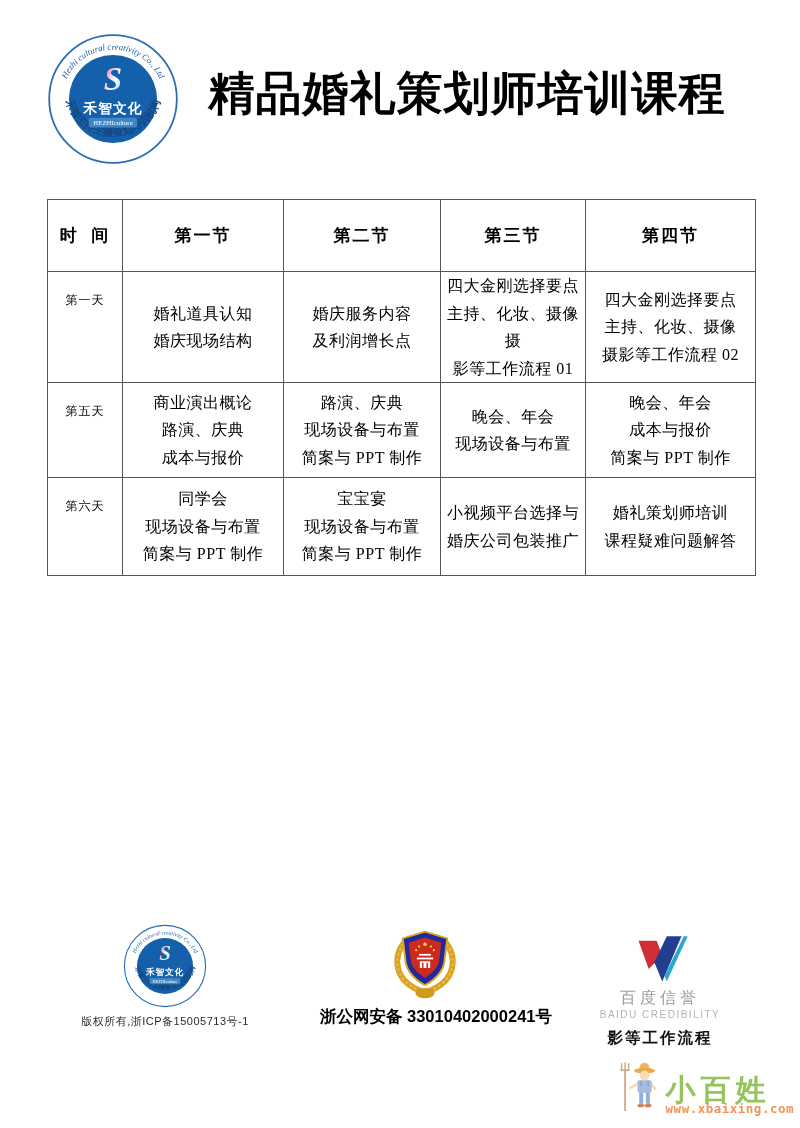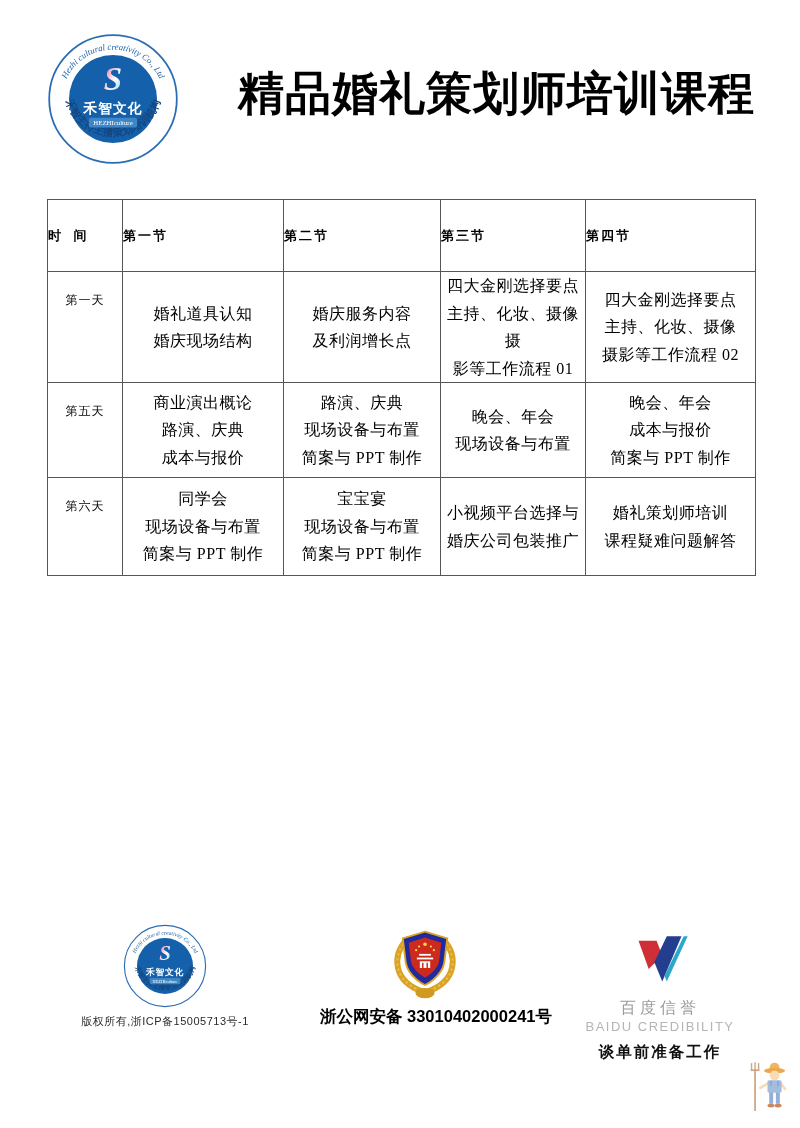--- a/index.html
+++ b/index.html
@@ -3,54 +3,54 @@
 <meta charset="utf-8">
 <style>
   html,body { margin:0; padding:0; background:#fff; }
   .page { position:relative; width:800px; height:1128px; background:#ffffff; overflow:hidden;
           font-family:"Liberation Serif", serif; color:#000; }
 
   
   .header { position:absolute; left:47px; top:28px; width:708px; height:142px;
             display:flex; align-items:center; }
   .logo-large svg { width:132px; height:132px; display:block; }
-  .page-title { flex:1; text-align:right; margin:-10px 0 0 0;
+  .page-title { flex:1; text-align:center; margin:-10px 0 0 0;
                 font-family:"Liberation Sans", sans-serif;
                 font-size:46px; font-weight:900; letter-spacing:1px; color:#000; }
 
   
   .course-table { position:absolute; left:47px; top:199px; width:708px;
                   border-collapse:collapse; table-layout:fixed; }
   .course-table th, .course-table td { border:1px solid #555; padding:0; }
   .course-table thead tr { height:72px; }
   .rrow-0 { height:96px; } .rrow-1 { height:96px; } .rrow-2 { height:97px; }
   .rrow-3 { height:92px; } .rrow-4 { height:95px; } .rrow-5 { height:98px; }
   .col-time { width:75px; } .col-s1 { width:161px; } .col-s2 { width:157px; }
   .col-s3 { width:145px; } .col-s4 { width:170px; }
-  .course-table th { font-size:13px; font-weight:bold; letter-spacing:2px;
-                     text-align:left; vertical-align:middle; white-space:pre; }
+  .course-table th { font-size:17px; font-weight:bold; letter-spacing:2px;
+                     text-align:center; vertical-align:middle; white-space:pre; }
   td.day-cell { vertical-align:top; text-align:center; padding-top:20px;
                 font-size:12px; letter-spacing:1px; }
   td.content-cell { vertical-align:middle; text-align:center; font-size:16px; }
   .cell-text { white-space:pre-line; line-height:1.72; letter-spacing:0.5px; }
 
   
   .footer-left   { position:absolute; left:58px;  top:924px; width:214px; text-align:center; }
   .footer-center { position:absolute; left:298px; top:928px; width:254px; text-align:right; }
   .footer-right  { position:absolute; left:578px; top:934px; width:164px; text-align:center; }
   .logo-small svg { width:84px; height:84px; display:block; margin:0 auto; }
   .copyright-text { margin-top:6px; font-family:"Liberation Sans", sans-serif;
                     font-size:11px; color:#2b2b2b; letter-spacing:0.5px; }
   .badge svg { width:82px; height:74px; display:block; margin:0 auto; }
   .police-record { margin-top:4px; font-family:"Liberation Sans", sans-serif;
                    font-weight:bold; font-size:16.5px; color:#000; }
   .baidu-v svg { width:58px; height:52px; display:block; margin:0 auto; }
   .baidu-brand { font-family:"Liberation Sans", sans-serif; font-size:16px;
-                 color:#9b9b9b; letter-spacing:4px; margin-top:12px; }
-  .baidu-brand-en { font-family:"Liberation Sans", sans-serif; font-size:13px;
+                 color:#9b9b9b; letter-spacing:4px; margin-top:2px; }
+  .baidu-brand-en { font-family:"Liberation Sans", sans-serif; font-size:10px;
                     color:#b5b5b5; letter-spacing:1.5px; }
   .baidu-cert { margin-top:8px; font-family:"Liberation Sans", sans-serif;
                 font-weight:bold; font-size:15.5px; color:#111; letter-spacing:2px; }
 
   
   .watermark { position:absolute; right:6px; top:1058px; display:flex;
                align-items:flex-end; opacity:0.92; }
   .farmer svg { width:46px; height:58px; display:block; }
   .wm-text { display:flex; flex-direction:column; align-items:flex-start; margin-left:2px; }
   .wm-name { font-family:"Liberation Sans", sans-serif; font-weight:bold;
@@ -234,21 +234,21 @@
   <div class="footer-right">
     <div class="baidu-v">
       <svg viewBox="0 0 100 92" xmlns="http://www.w3.org/2000/svg">
         <polygon points="12,12 44,12 54,38 30,62" fill="#cf2f36"></polygon>
         <polygon points="62,4 88,4 54,84 40,50" fill="#233e8f"></polygon>
         <polygon points="92,4 99,4 62,84 58,74" fill="#2ba7cb"></polygon>
       </svg>
     </div>
     <div class="baidu-brand">百度信誉</div>
     <div class="baidu-brand-en">BAIDU CREDIBILITY</div>
-    <div class="baidu-cert">谈单前准备工作</div>
+    <div class="baidu-cert">影等工作流程</div>
   </div>
 
   <div class="watermark">
     <div class="farmer">
       <svg viewBox="0 0 52 62" xmlns="http://www.w3.org/2000/svg">
         <line x1="8" y1="12" x2="8" y2="58" stroke="#c9a07a" stroke-width="2"></line>
         <line x1="4" y1="12" x2="4" y2="4" stroke="#c9a07a" stroke-width="1.6"></line>
         <line x1="8" y1="12" x2="8" y2="3" stroke="#c9a07a" stroke-width="1.6"></line>
         <line x1="12" y1="12" x2="12" y2="4" stroke="#c9a07a" stroke-width="1.6"></line>
         <line x1="3" y1="12" x2="13" y2="12" stroke="#c9a07a" stroke-width="2"></line>
@@ -259,15 +259,19 @@
         <line x1="36" y1="26" x2="42" y2="33" stroke="#fcd7b0" stroke-width="3" stroke-linecap="round"></line>
         <rect x="22" y="23.5" width="16" height="14" rx="2" fill="#9db8dd"></rect>
         <line x1="26" y1="24" x2="26" y2="30" stroke="#7d9cc8" stroke-width="1.6"></line>
         <line x1="34" y1="24" x2="34" y2="30" stroke="#7d9cc8" stroke-width="1.6"></line>
         <rect x="24" y="37" width="4.5" height="13" fill="#8aa8d4"></rect>
         <rect x="31.5" y="37" width="4.5" height="13" fill="#8aa8d4"></rect>
         <ellipse cx="26" cy="52" rx="4" ry="2.2" fill="#c97b4e"></ellipse>
         <ellipse cx="34" cy="52" rx="4" ry="2.2" fill="#c97b4e"></ellipse>
       </svg>
     </div>
+    <div class="wm-text">
+      <div class="wm-name">小百姓</div>
+      <div class="wm-url">www.xbaixing.com</div>
+    </div>
   </div>
 
 </div>
 
 </body></html>

